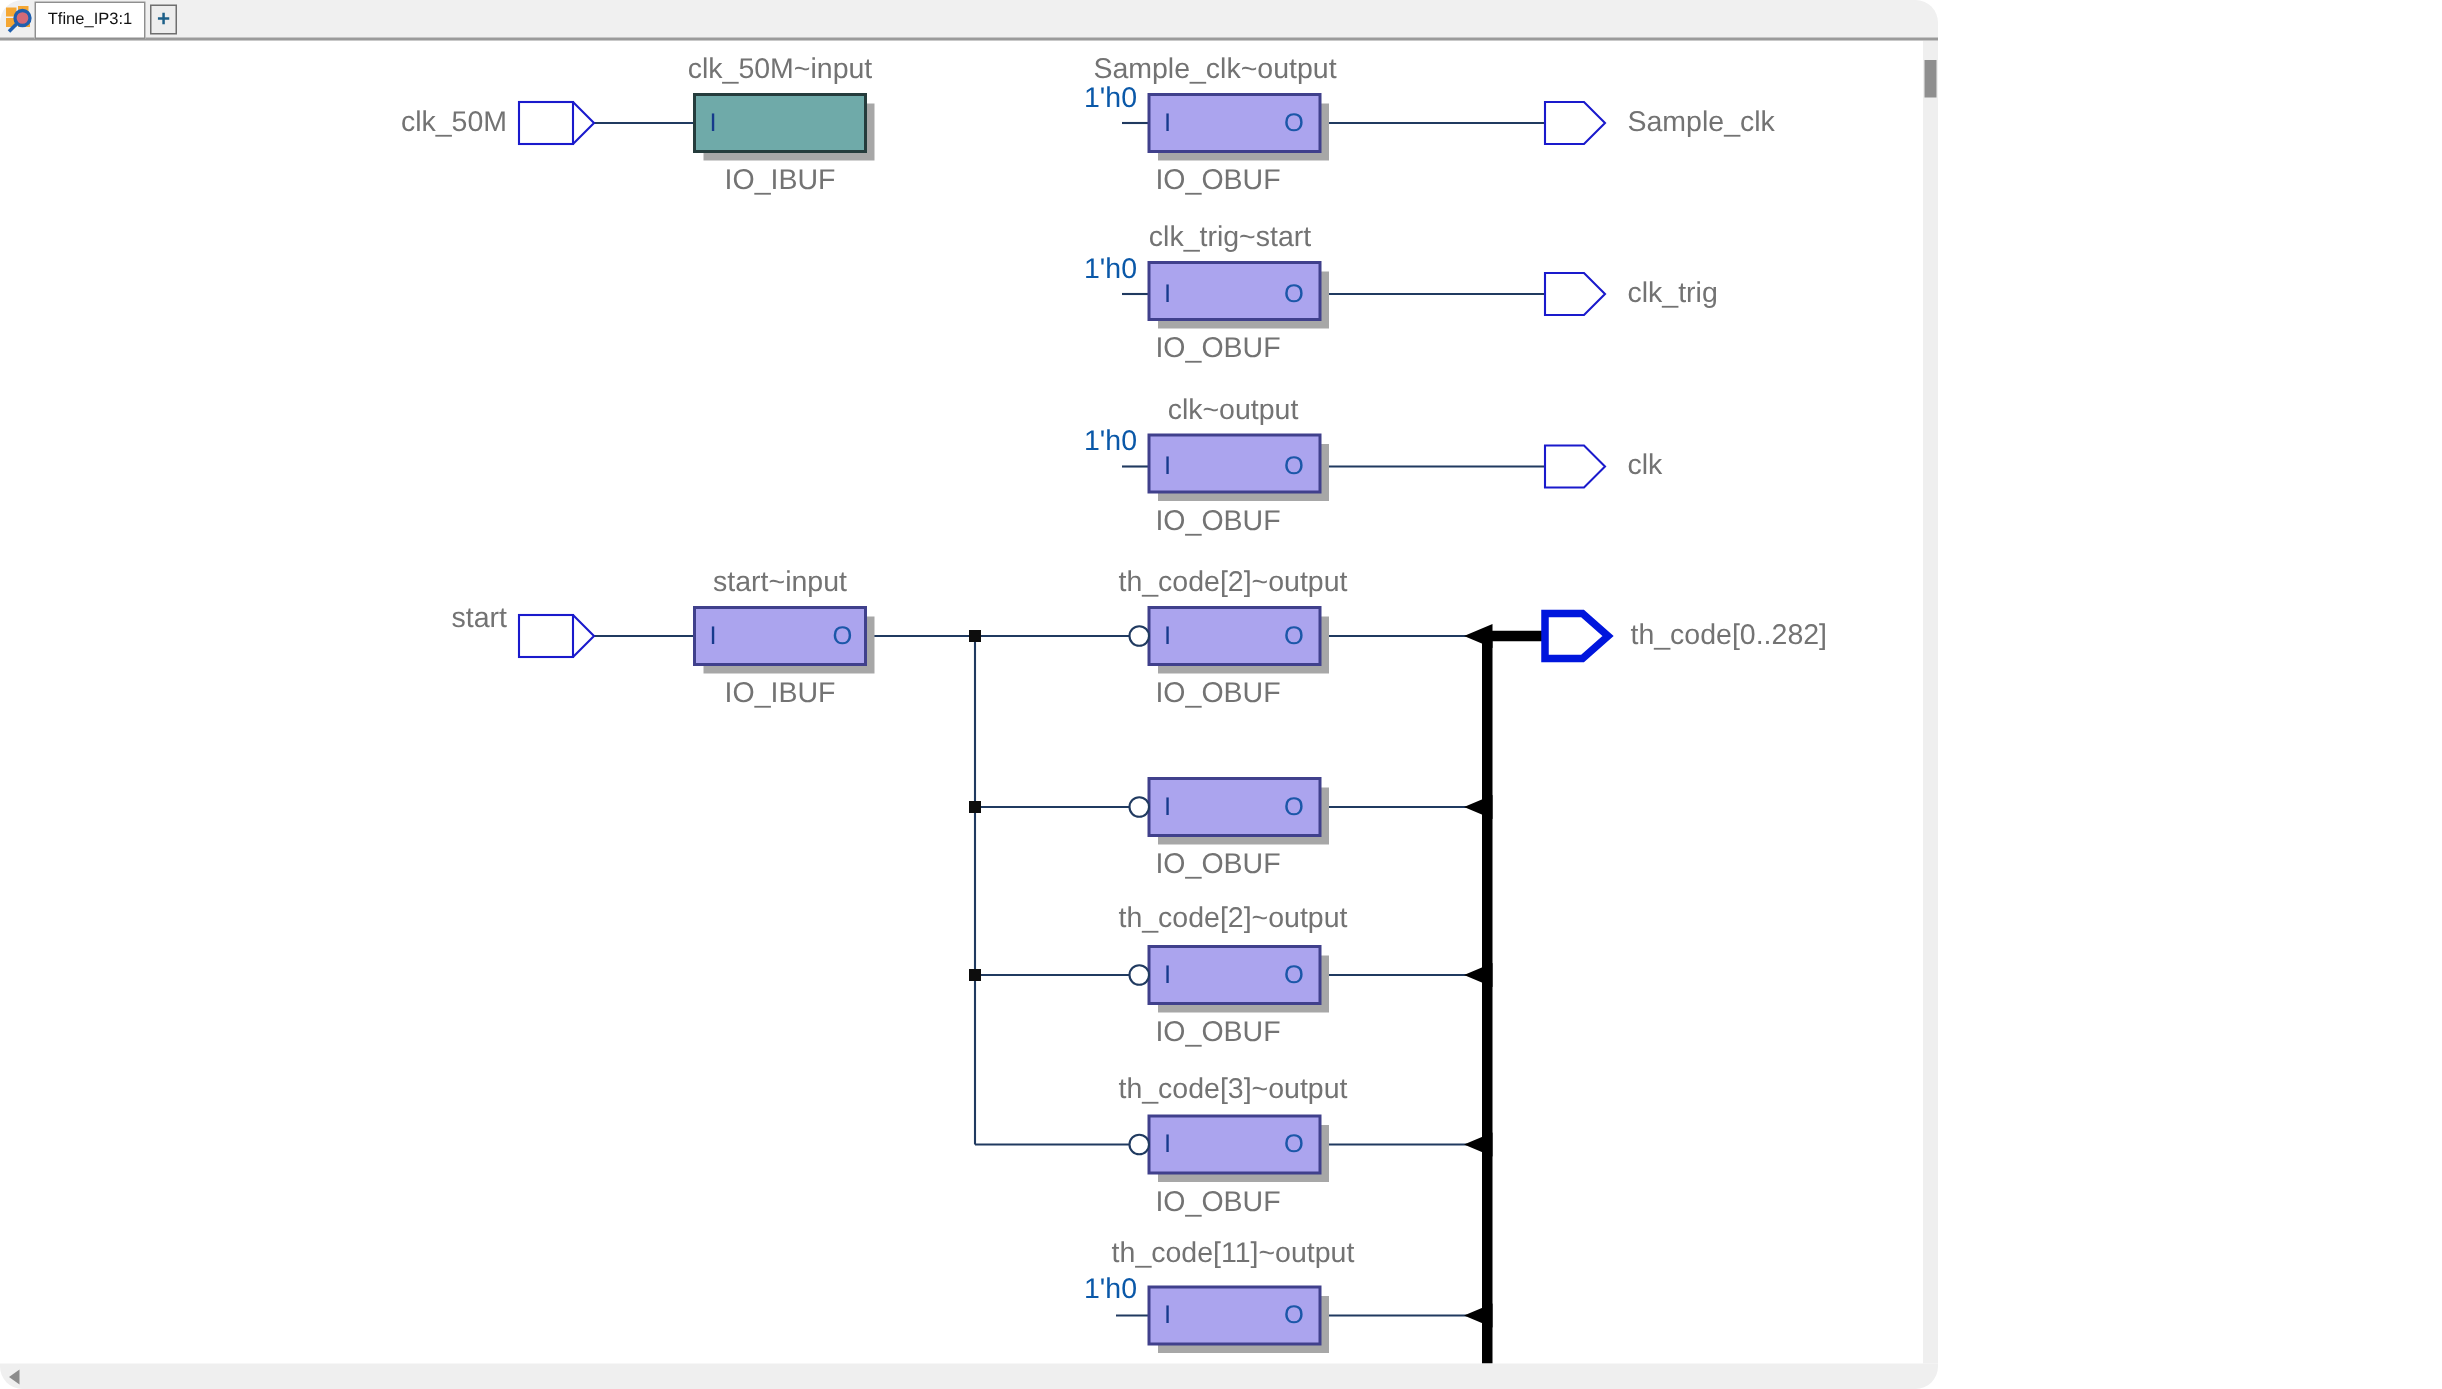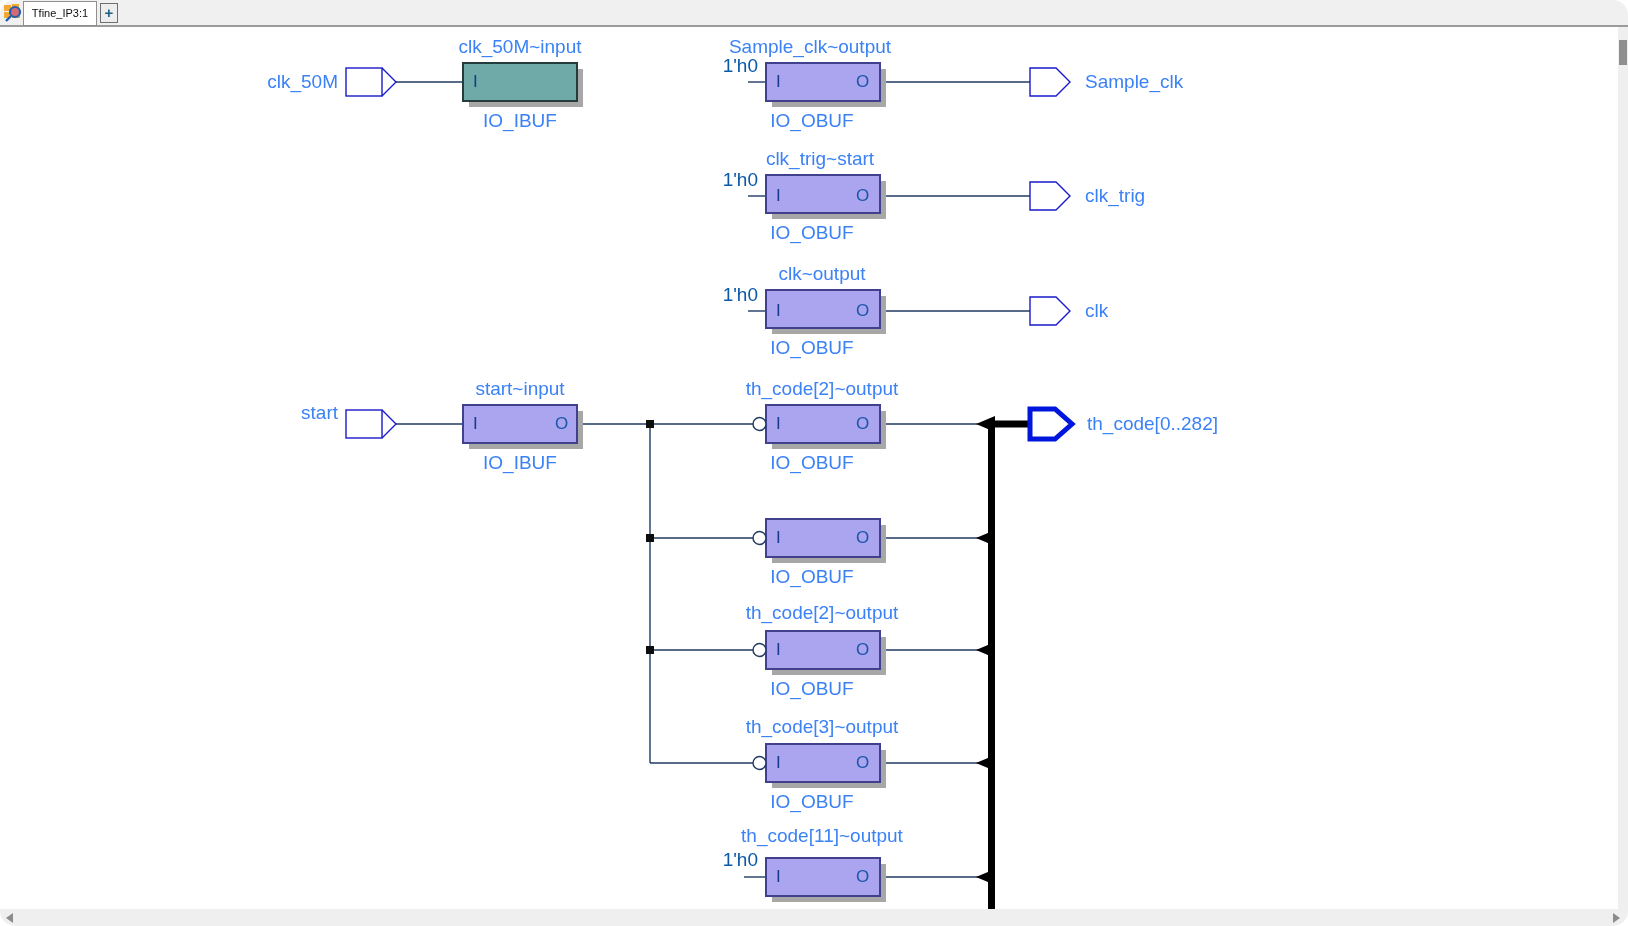--- a/index.html
+++ b/index.html
@@ -1,35 +1,35 @@
 <!DOCTYPE html>
 <html><head>
 <meta charset="utf-8">
 <style>
   * { margin:0; padding:0; box-sizing:border-box; }
   html,body { width:1628px; height:926px; background:#fff; font-family:"Liberation Sans", sans-serif; }
-  #app { position:relative; width:1628px; height:926px; overflow:hidden; background:#fff;border-radius:15px; }
+  #app { position:relative; width:1292px; height:926px; overflow:hidden; background:#fff;border-radius:15px; }
 
   
   .tabbar { position:absolute; left:0; top:0; width:1628px; height:27px;
             background:#f0f0f0; border-bottom:2px solid #9b9b9b; z-index:10; }
   .tabicon { position:absolute; left:4px; top:4px; width:20px; height:18px; }
   .tab { position:absolute; left:23px; top:1px; width:74px; height:25px; background:#ffffff;
          border:1px solid #8f8f8f; text-align:center; line-height:23px;
          font-size:11px; color:#111; }
   .newtab { position:absolute; left:100px; top:3px; width:18px; height:20px;
             background:#ededed; border:1px solid #6f6f6f; color:#1c5f88;
             font-size:15px; font-weight:bold; line-height:17px; text-align:center; }
 
   
   .canvas { position:absolute; left:0; top:27px; width:1618px; height:882px; background:#ffffff; }
   svg.layer { position:absolute; left:0; top:0; width:1628px; height:926px; z-index:1; }
 
   
-  .lbl { position:absolute; z-index:2; font-size:19px; color:#3b82f6; height:22px;
+  .lbl { position:absolute; z-index:2; font-size:19px; color:#737373; height:22px;
          line-height:22px; white-space:nowrap; }
   .center { width:300px; text-align:center; }
   .right  { text-align:right; }
   .const  { color:#0a58a8; width:60px; text-align:right; font-size:19px; }
   .portl  { position:absolute; z-index:2; font-size:17px; height:22px; line-height:22px; }
   .pin    { font-size:19px; }
   .pI { color:#163a8c; }
   .pO { color:#1b57a8; }
 
   

